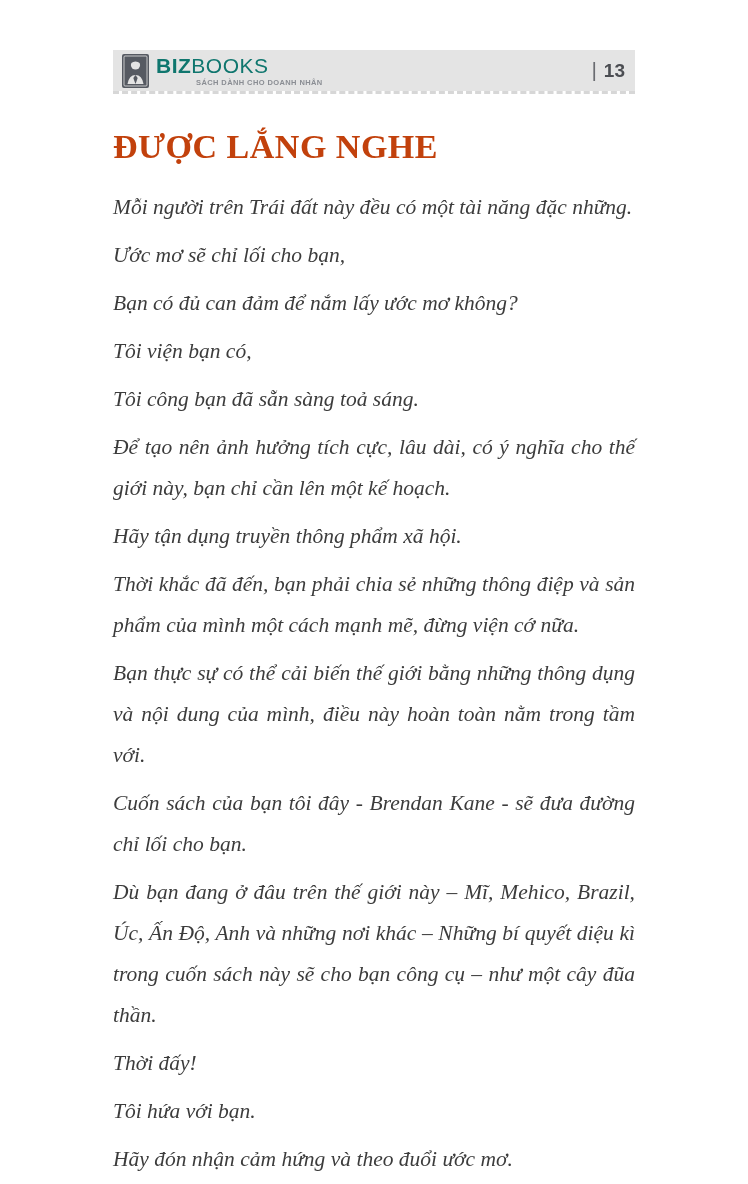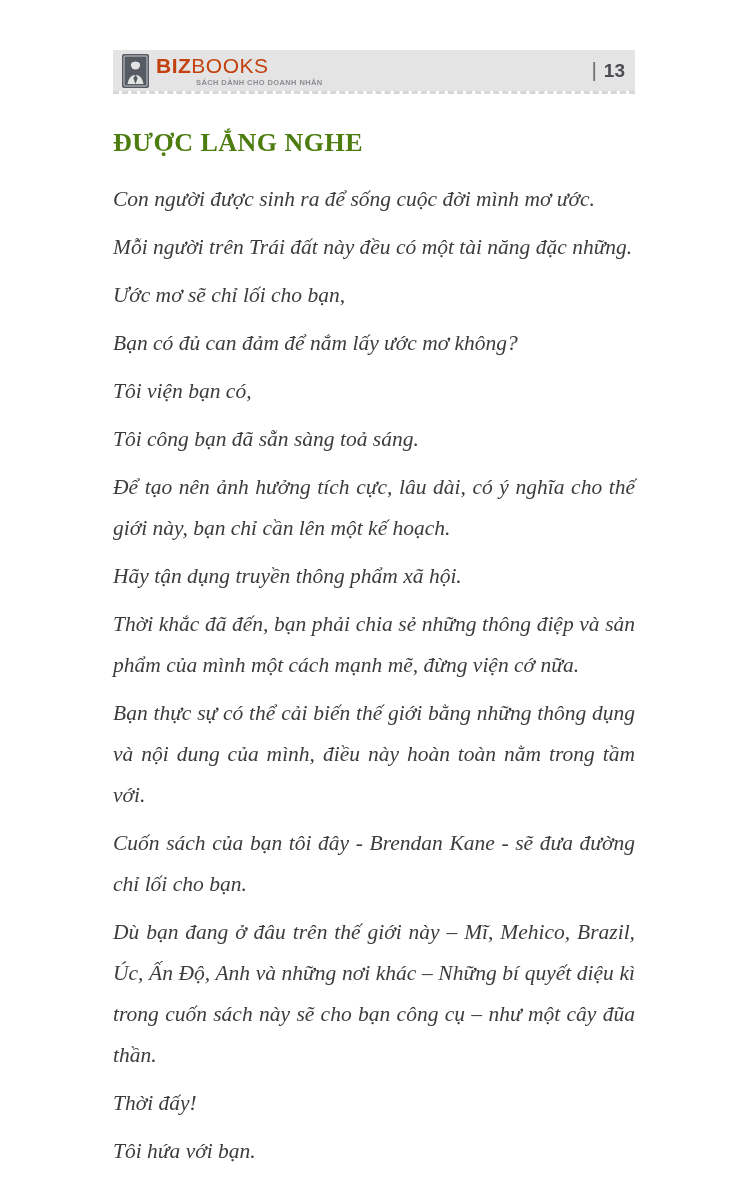--- a/index.html
+++ b/index.html
@@ -49,21 +49,21 @@
   }
   .logo-text-block {
     display: flex;
     flex-direction: column;
     line-height: 1;
   }
   .logo-word {
     font-family: "Liberation Sans", sans-serif;
     font-size: 21px;
     letter-spacing: 0.5px;
-    color: #c2410c;
+    color: #0f766e;
     line-height: 21px;
     white-space: nowrap;
   }
   .logo-word .biz { font-weight: 700; }
   .logo-word .books { font-weight: 400; }
   .logo-tagline {
     font-family: "Liberation Sans", sans-serif;
     font-size: 7.5px;
     font-weight: 700;
     letter-spacing: 0.4px;
@@ -90,23 +90,23 @@
   }
   
   .content {
     position: absolute;
     left: 113px;
     top: 128px;
     width: 522px;
   }
   .chapter-title {
     font-family: "Liberation Serif", serif;
-    font-size: 26px;
+    font-size: 34px;
     font-weight: 700;
-    color: #4d7c0f;
+    color: #c2410c;
     letter-spacing: 0.5px;
     margin: 0 0 21px 0;
   }
   .para {
     font-family: "Liberation Serif", serif;
     font-style: italic;
     font-size: 21.5px;
     color: #3c3c3c;
     line-height: 41px;
     text-align: justify;
@@ -138,21 +138,20 @@
     <div class="page-number">
       <span class="pipe">|</span>
       <span>13</span>
     </div>
   </div>
   <div class="header-perforation"></div>
 
   <div class="content">
     <h1 class="chapter-title">ĐƯỢC LẮNG NGHE</h1>
     <div>
-        <p class="para">Con người được sinh ra để sống cuộc đời mình mơ ước.</p>
         <p class="para">Mỗi người trên Trái đất này đều có một tài năng đặc những.</p>
         <p class="para">Ước mơ sẽ chỉ lối cho bạn,</p>
         <p class="para">Bạn có đủ can đảm để nắm lấy ước mơ không?</p>
         <p class="para">Tôi viện bạn có,</p>
         <p class="para">Tôi công bạn đã sẵn sàng toả sáng.</p>
         <p class="para">Để tạo nên ảnh hưởng tích cực, lâu dài, có ý nghĩa cho thế giới này, bạn chỉ cần lên một kế hoạch.</p>
         <p class="para">Hãy tận dụng truyền thông phẩm xã hội.</p>
         <p class="para">Thời khắc đã đến, bạn phải chia sẻ những thông điệp và sản phẩm của mình một cách mạnh mẽ, đừng viện cớ nữa.</p>
         <p class="para">Bạn thực sự có thể cải biến thế giới bằng những thông dụng và nội dung của mình, điều này hoàn toàn nằm trong tầm với.</p>
         <p class="para">Cuốn sách của bạn tôi đây - Brendan Kane - sẽ đưa đường chỉ lối cho bạn.</p>

